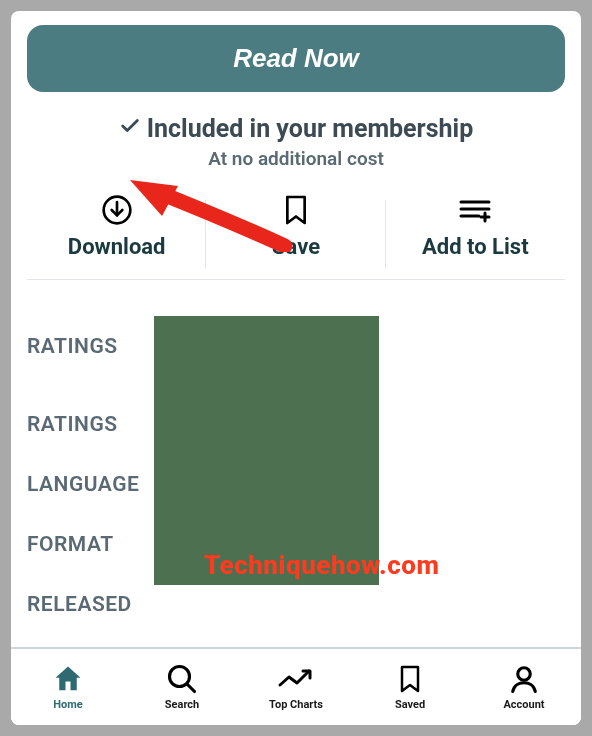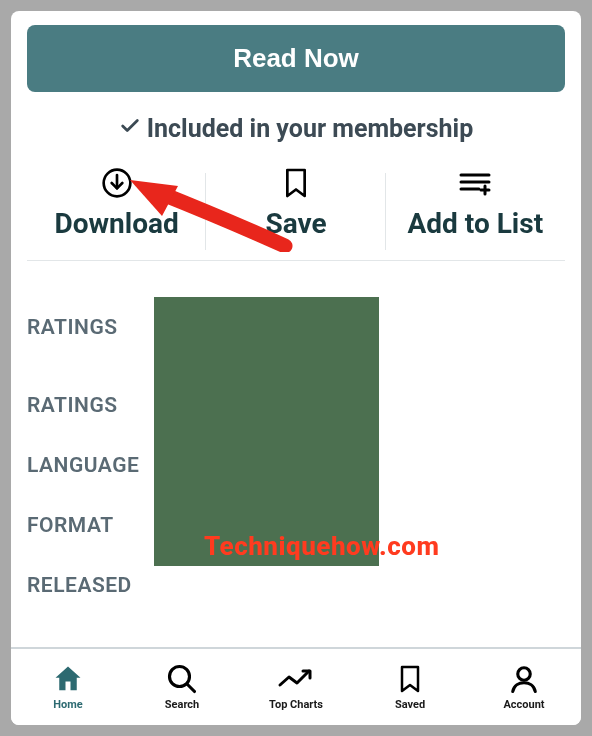--- a/index.html
+++ b/index.html
@@ -31,25 +31,26 @@
     flex: 1;
     padding: 14px 16px 0 16px;
     overflow: hidden;
     position: relative;
   }
   .read-now-btn {
     width: 100%;
     background: #4a7c82;
     color: #fff;
     border: none;
-    border-radius: 8px;
+    border-radius: 16px;
     font-size: 26px;
     font-weight: 700;
     padding: 18px 0;
     cursor: pointer;
+    font-style: italic;
   }
   .membership-block {
     text-align: center;
     margin-top: 22px;
   }
   .membership-line {
     display: inline-flex;
     gap: 6px;
     color: #3c4a54;
     font-size: 25px;
@@ -80,21 +81,21 @@
     content: "";
     position: absolute;
     right: 0;
     top: 6px;
     bottom: -10px;
     width: 1px;
     background: #e2e6e8;
   }
   .action-label {
     color: #1a3a3f;
-    font-size: 28px;
+    font-size: 22px;
     font-weight: 700;
   }
   .action-icon {
     height: 32px;
     display: flex;
     align-items: center;
     justify-content: center;
   }
   .details-section {
     margin-top: 36px;
@@ -173,20 +174,21 @@
 
     <div class="membership-block">
       <div class="membership-line">
         <span>
           <svg width="22" height="22" viewBox="0 0 24 24" fill="none" stroke="#3c4a54" stroke-width="3" stroke-linecap="round" stroke-linejoin="round">
               <polyline points="20 6 9 17 4 12"></polyline>
             </svg>
         </span>
         <span>Included in your membership</span>
       </div>
+      <div class="membership-sub">At no additional cost</div>
     </div>
 
     <div class="actions-row">
       <div class="action-item">
         <span class="action-icon">
           <svg width="32" height="32" viewBox="0 0 24 24" fill="none" stroke="#000" stroke-width="2">
               <circle cx="12" cy="12" r="10"></circle>
               <path d="M12 6v10" stroke-linecap="round"></path>
               <path d="M8 12l4 4 4-4" stroke-linecap="round" stroke-linejoin="round"></path>
             </svg>

